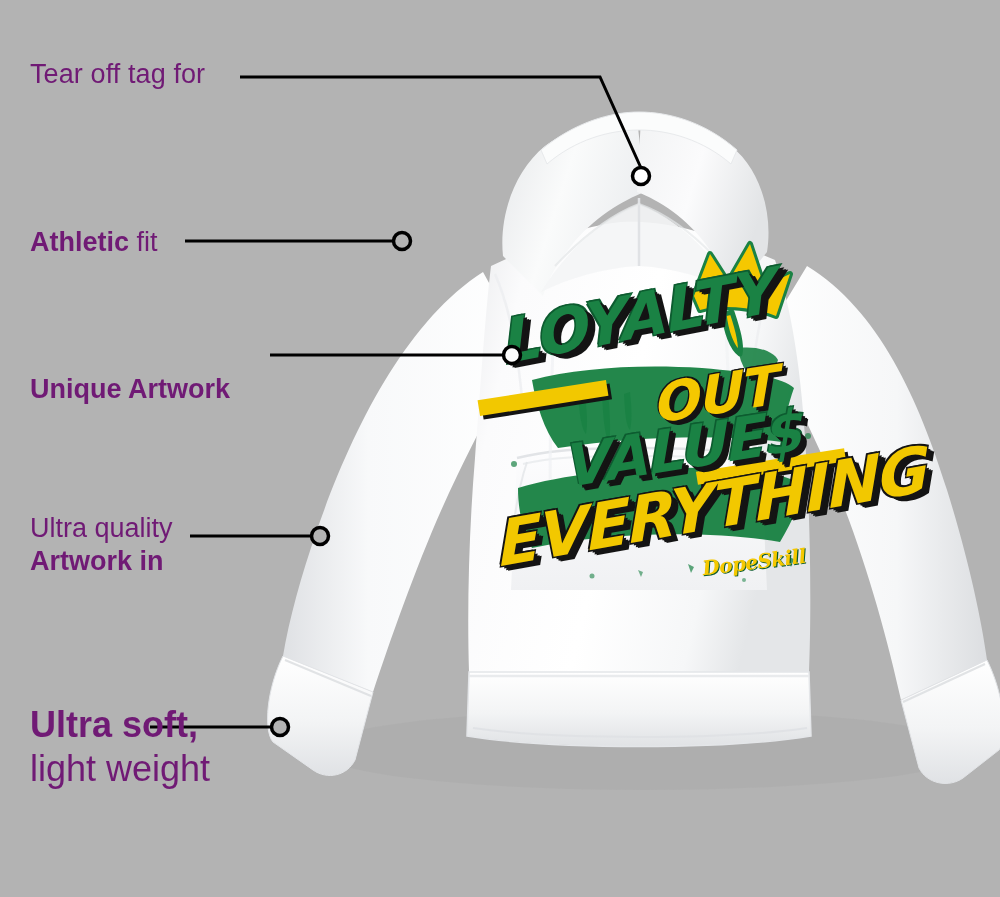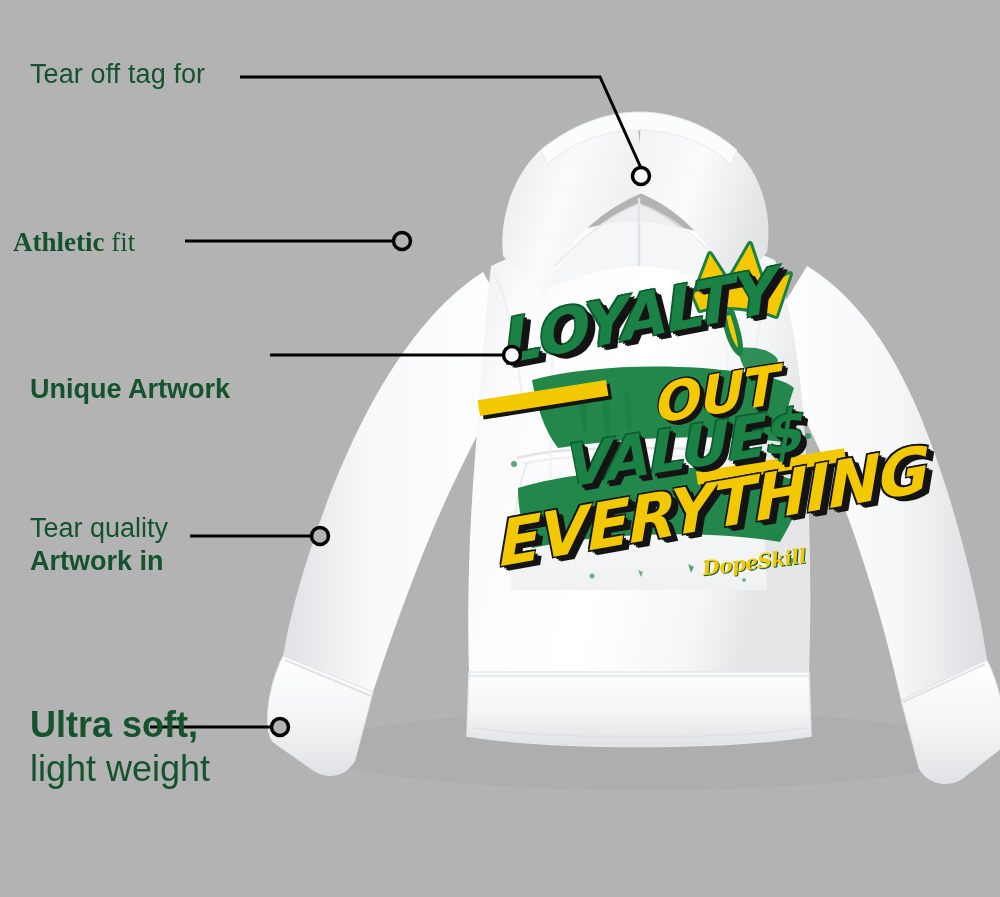--- a/index.html
+++ b/index.html
@@ -7,27 +7,27 @@
   body{
     width:1000px;height:897px;
     background:#b3b3b3;
     font-family:"Liberation Sans", sans-serif;
     overflow:hidden;
     position:relative;
   }
   #stage{position:absolute;inset:0;width:1000px;height:897px;}
 
   
-  .callout{position:absolute;color:#14532d;line-height:1.22;}
+  .callout{position:absolute;color:#701a75;line-height:1.22;}
   .callout .ln{display:block;white-space:nowrap;}
   .reg{font-weight:400;}
   .bold{font-weight:700;}
 
   #co-tag   {left:30px;  top:58px;  font-size:27px;}
-  #co-fit   {left:13px;  top:226px; font-size:27px;font-family:Liberation Serif, serif;}
+  #co-fit   {left:30px;  top:226px; font-size:27px;}
   #co-art   {left:30px;  top:338px; font-size:27px;margin-top:35px;}
   #co-print {left:30px;  top:512px; font-size:27px;}
   #co-soft  {left:30px;  top:703px; font-size:36px;}
 
   #co-tag .ln:first-child{letter-spacing:.1px;}
 
   
   #leaders{position:absolute;left:0;top:0;width:1000px;height:897px;pointer-events:none;}
 
   
@@ -302,21 +302,21 @@
 
   <div class="callout" id="co-fit">
     <span class="ln"><span class="bold">Athletic</span><span class="reg"> fit</span></span>
   </div>
 
   <div class="callout" id="co-art">
     <span class="ln bold">Unique Artwork</span>
   </div>
 
   <div class="callout" id="co-print">
-    <span class="ln reg">Tear quality</span>
+    <span class="ln reg">Ultra quality</span>
     <span class="ln bold">Artwork in</span>
   </div>
 
   <div class="callout" id="co-soft">
     <span class="ln bold">Ultra soft,</span>
     <span class="ln reg">light weight</span>
   </div>
 
 </div>
 

